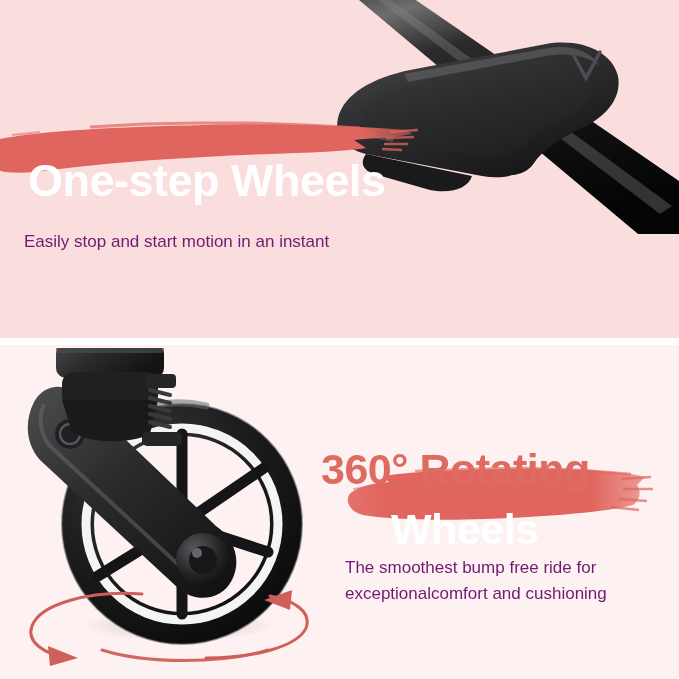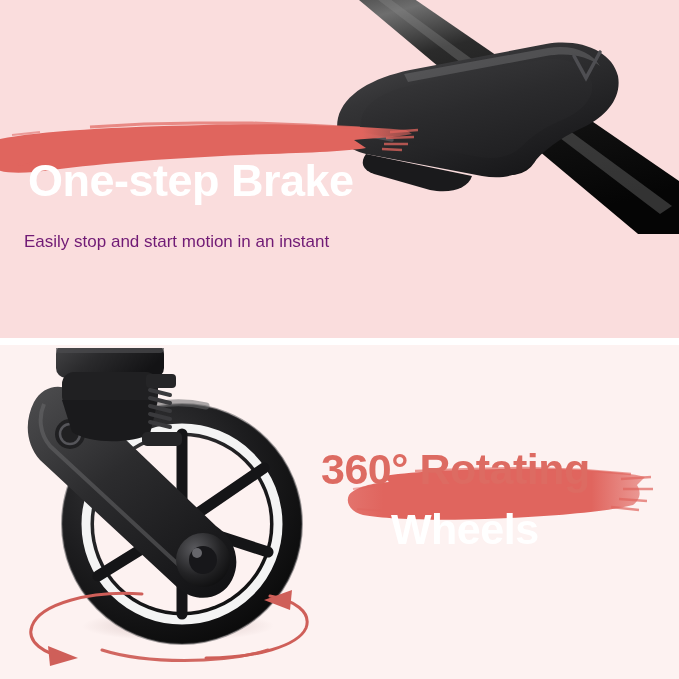--- a/index.html
+++ b/index.html
@@ -209,21 +209,21 @@
 
         <path d="M 96 9 L 150 6 L 204 5 L 258 5 L 312 7 L 366 10" stroke="#e0655e" stroke-width="3" fill="none" opacity="0.7"></path>
 
         <path d="M 396 14 L 424 12 M 392 20 L 420 19 M 390 26 L 414 26
                  M 388 31 L 408 32" stroke="#e0655e" stroke-width="2.4" opacity="0.75"></path>
 
         <path d="M 18 17 L 46 14 M 24 47 L 58 44" stroke="#e0655e" stroke-width="2.2" opacity="0.55"></path>
       </svg>
     </div>
 
-    <h1 class="headline" id="brake-headline">One-step Brake</h1>
+    <h1 class="headline" id="brake-headline">One-step Wheels</h1>
 
     <p class="bodycopy" id="brake-body">Easily stop and start motion in an instant</p>
   </div>
 
   <div id="panel-divider"></div>
 
   <div class="panel" id="panel-wheels">
 
     <div class="art" style="left:10px; top:3px;">
       <svg width="330" height="310" viewBox="0 0 330 310">
@@ -358,15 +358,16 @@
                  M 266 42 L 294 45" stroke="#e0655e" stroke-width="2.4" opacity="0.7"></path>
 
         <path d="M 8 24 L 30 21 M 12 44 L 40 46" stroke="#e0655e" stroke-width="2.2" opacity="0.5"></path>
       </svg>
     </div>
 
     <h2 class="headline" id="wheels-headline-1" style="left:321px; top:67px;">360° Rotating</h2>
 
     <h2 class="headline" id="wheels-headline-2" style="left:391px; top:127px;">Wheels</h2>
 
+    <p class="bodycopy" id="wheels-body" style="left:345px; top:193px;">The smoothest bump free ride for exceptionalcomfort and cushioning</p>
   </div>
 
 </div>
 
 </body></html>

